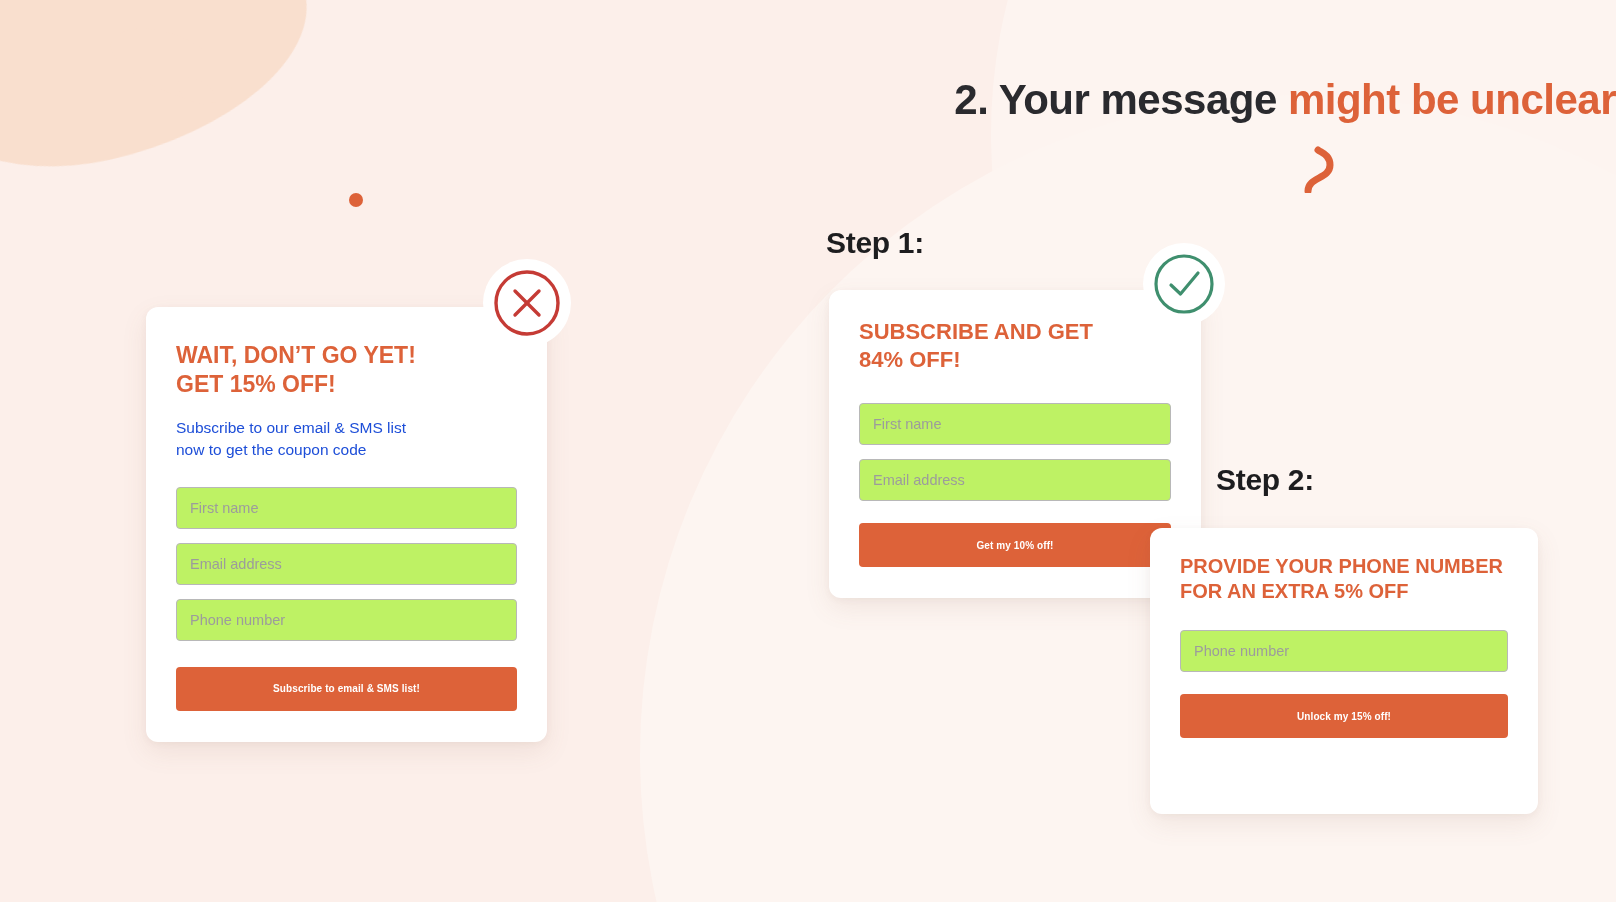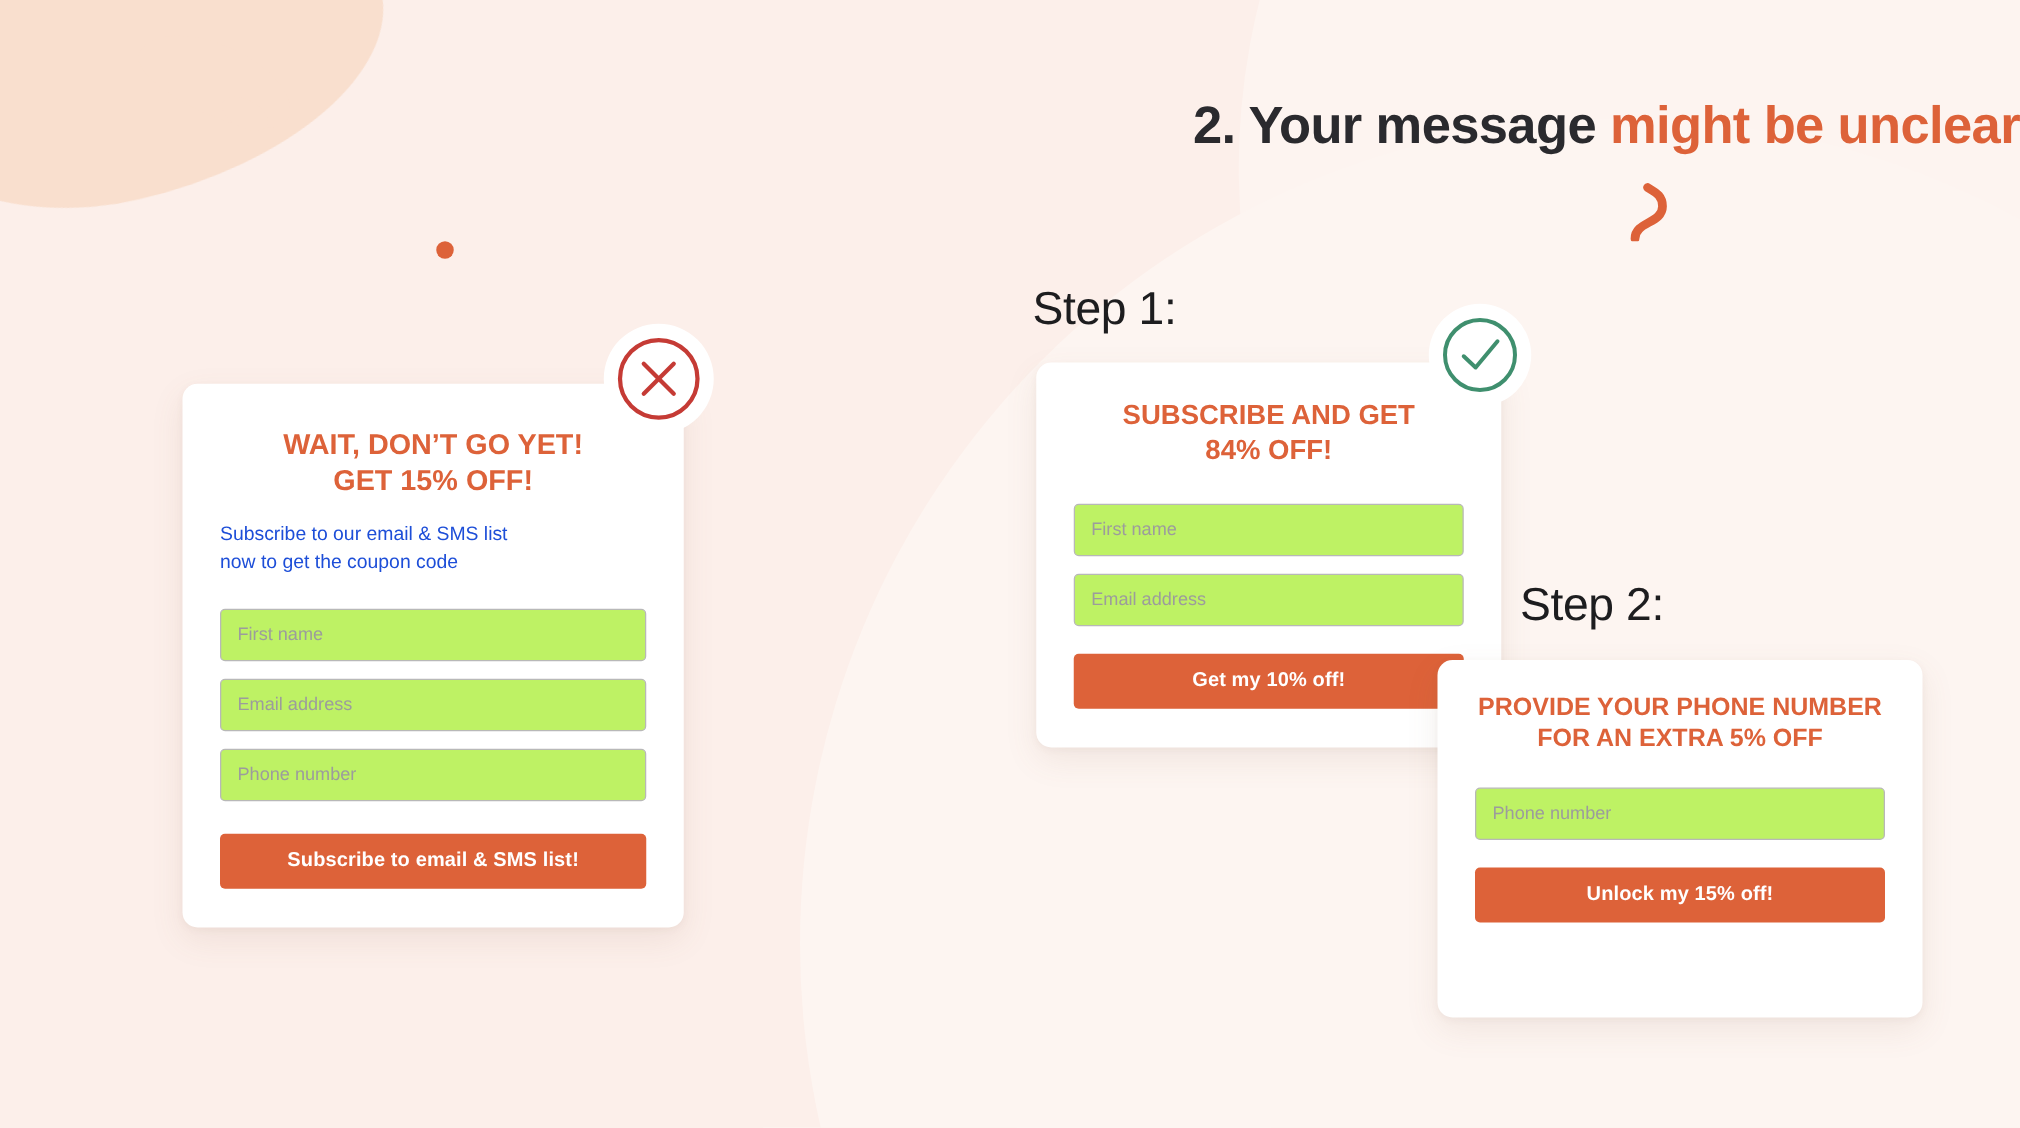--- a/index.html
+++ b/index.html
@@ -102,22 +102,22 @@
     color: #2A2A2E;
     white-space: nowrap;
   }
   .page-title .accent {
     color: #DD6239;
   }
 
   
   .step-label {
     position: absolute;
-    font-size: 37px;
-    font-weight: normal;
+    font-size: 30px;
+    font-weight: bold;
     color: #1D1D1F;
     letter-spacing: -0.3px;
   }
   .step1-label { left: 826px; top: 226px; }
   .step2-label { left: 1216px; top: 463px; }
 
   
   .card {
     position: absolute;
     background: #FFFFFF;
@@ -146,21 +146,21 @@
     top: 528px;
     width: 388px;
     height: 286px;
     padding: 26px 30px 0 30px;
     z-index: 4;
   }
 
   .card-title {
     color: #DD6239;
     font-weight: bold;
-    text-align: center;
+    text-align: left;
     line-height: 1.26;
     margin: 0;
   }
   .card-1 .card-title { font-size: 23px; }
   .card-2 .card-title { font-size: 22px; }
   .card-3 .card-title { font-size: 20px; }
 
   .card-sub {
     margin: 18px 0 0 0;
     text-align: left;
@@ -188,21 +188,21 @@
   .cta {
     display: block;
     box-sizing: border-box;
     width: 100%;
     height: 44px;
     border: 0;
     border-radius: 4px;
     background: #DD6239;
     color: #FFFFFF;
     font-family: "Liberation Sans", sans-serif;
-    font-size: 16px;
+    font-size: 10px;
     font-weight: bold;
     cursor: pointer;
     letter-spacing: 0.1px;
   }
 
   .gap-14 { height: 14px; }
   .gap-22 { height: 22px; }
   .gap-26 { height: 26px; }
   .gap-30 { height: 30px; }
 

